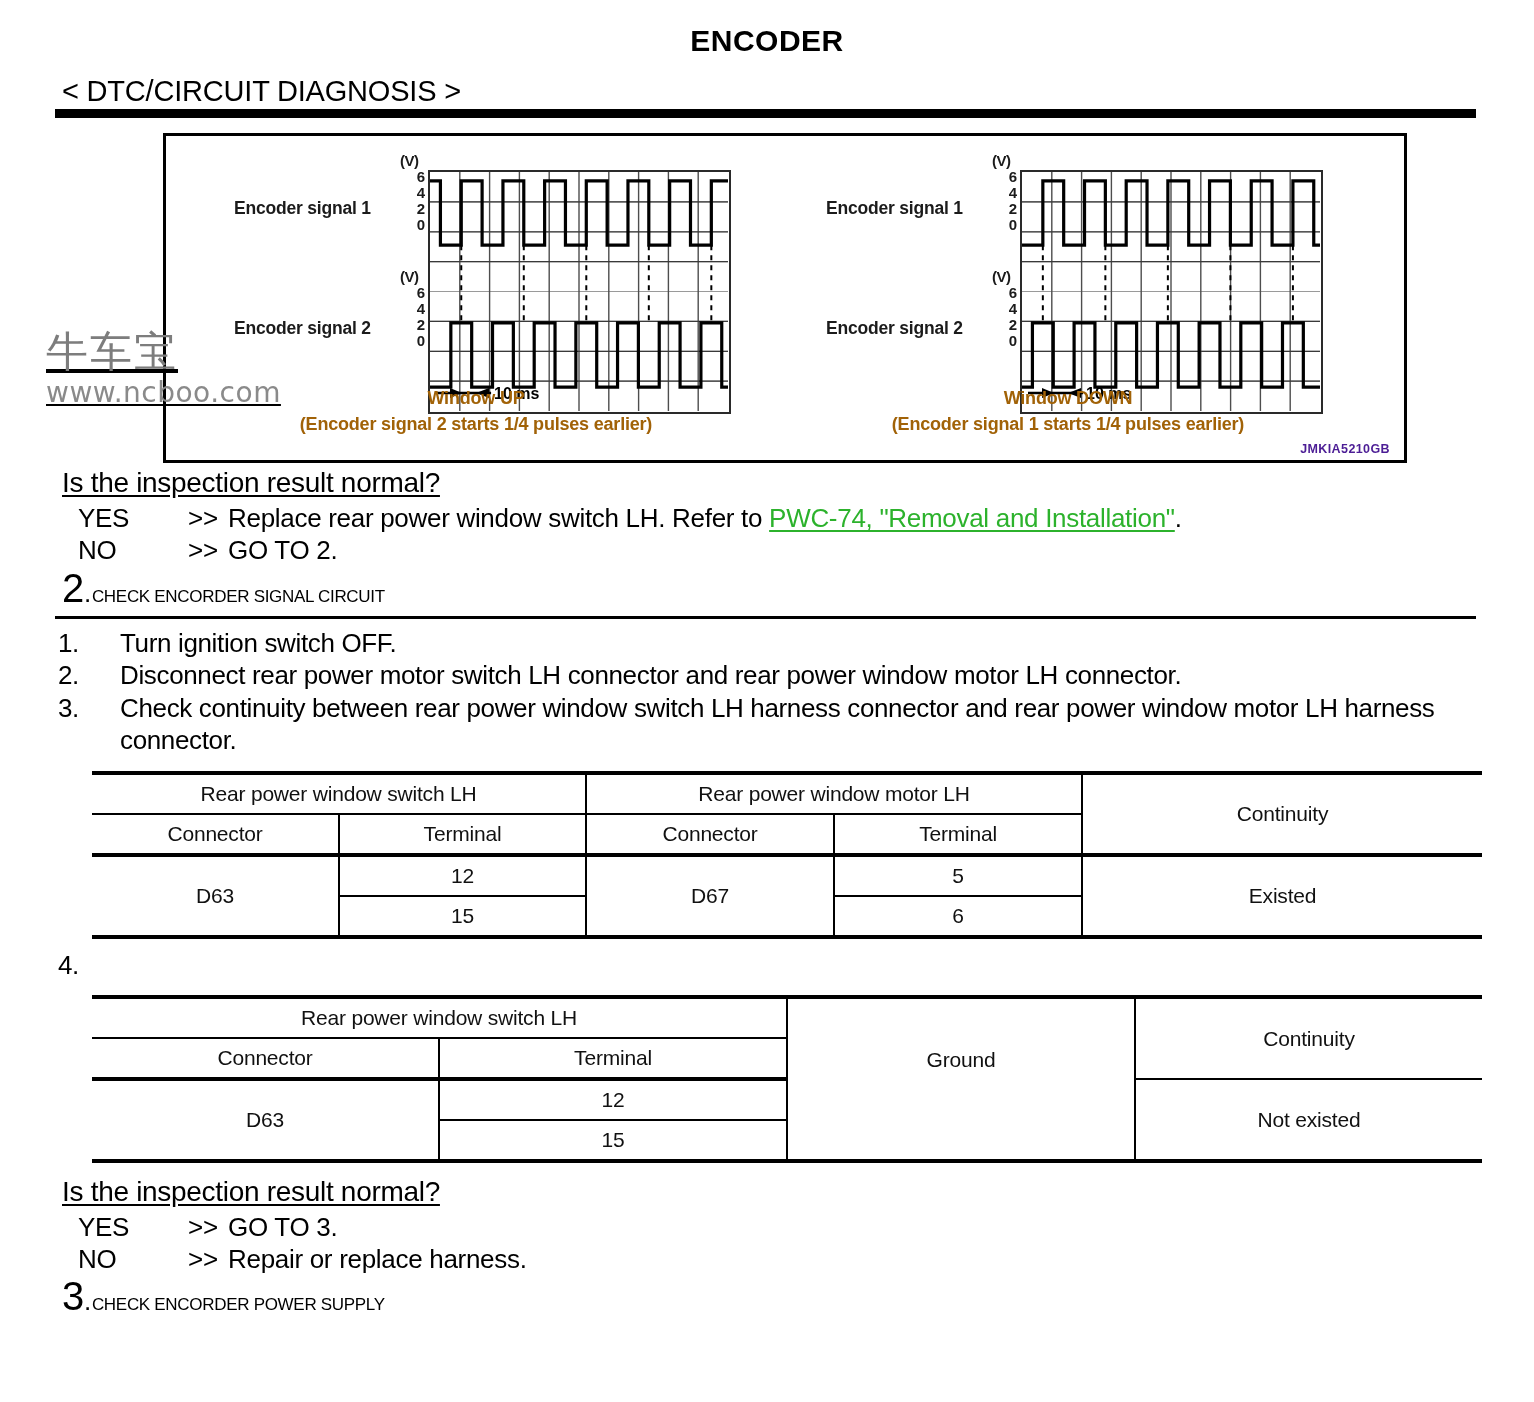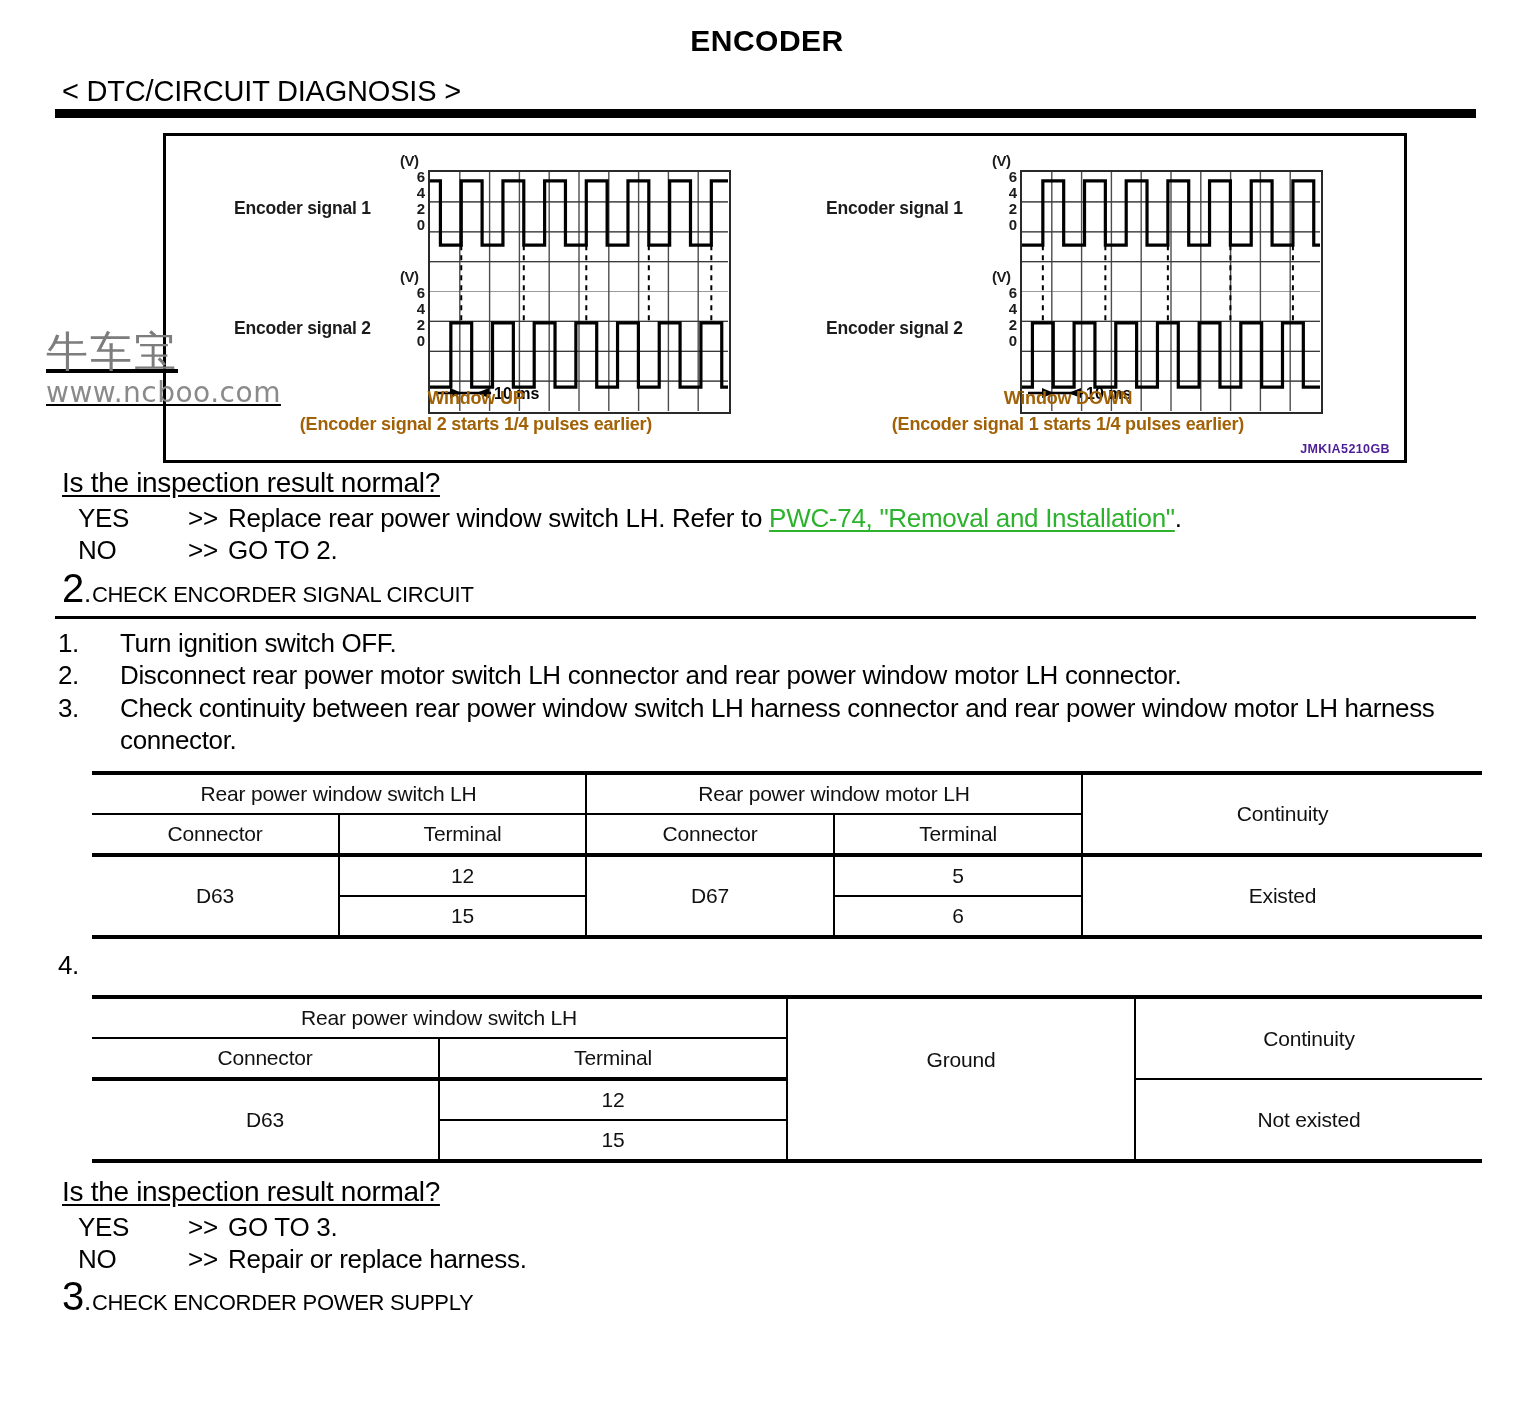--- a/index.html
+++ b/index.html
@@ -160,21 +160,21 @@
 
   
   .step-head {
     display: flex;
     align-items: baseline;
     margin: 4px 0 0 62px;
     letter-spacing: -0.3px;
   }
   .step-num  { font-size: 40px; line-height: 0.85; }
   .step-dot  { font-size: 26px; }
-  .step-text { font-size: 22px; margin-left: 1px; text-align: right; }
+  .step-text { font-size: 17px; margin-left: 1px; text-align: right; }
   .rule-thin {
     height: 3px;
     background: #000;
     margin: 7px 0 0 55px;
     width: 1421px;
   }
 
   
   .olist { margin: 8px 0 0 58px; }
   .oitem {

